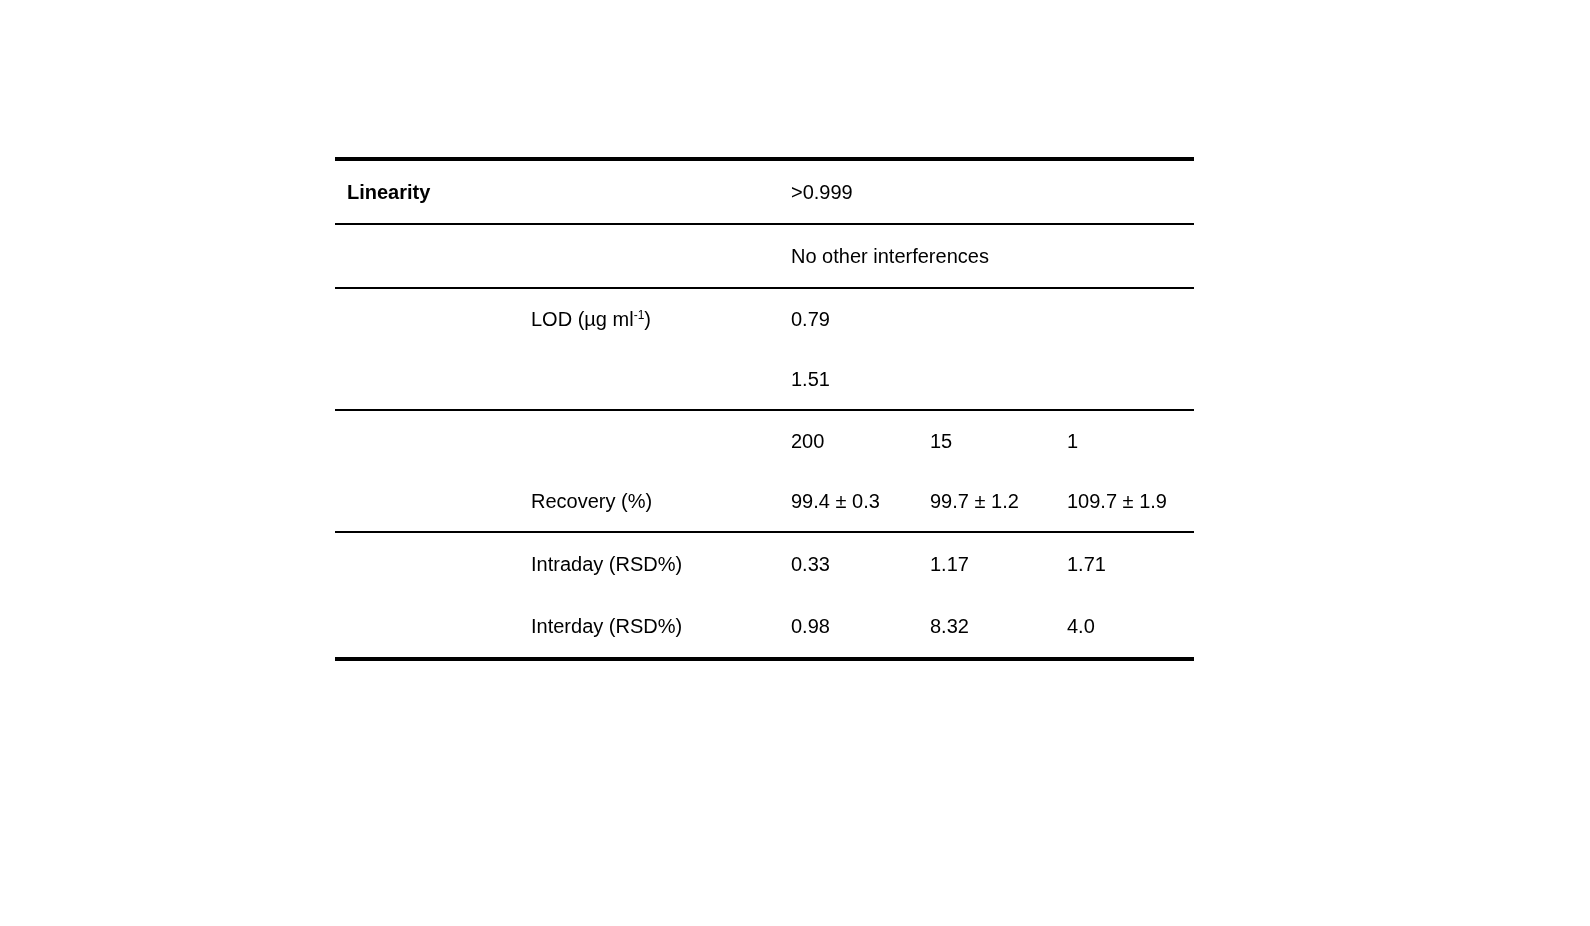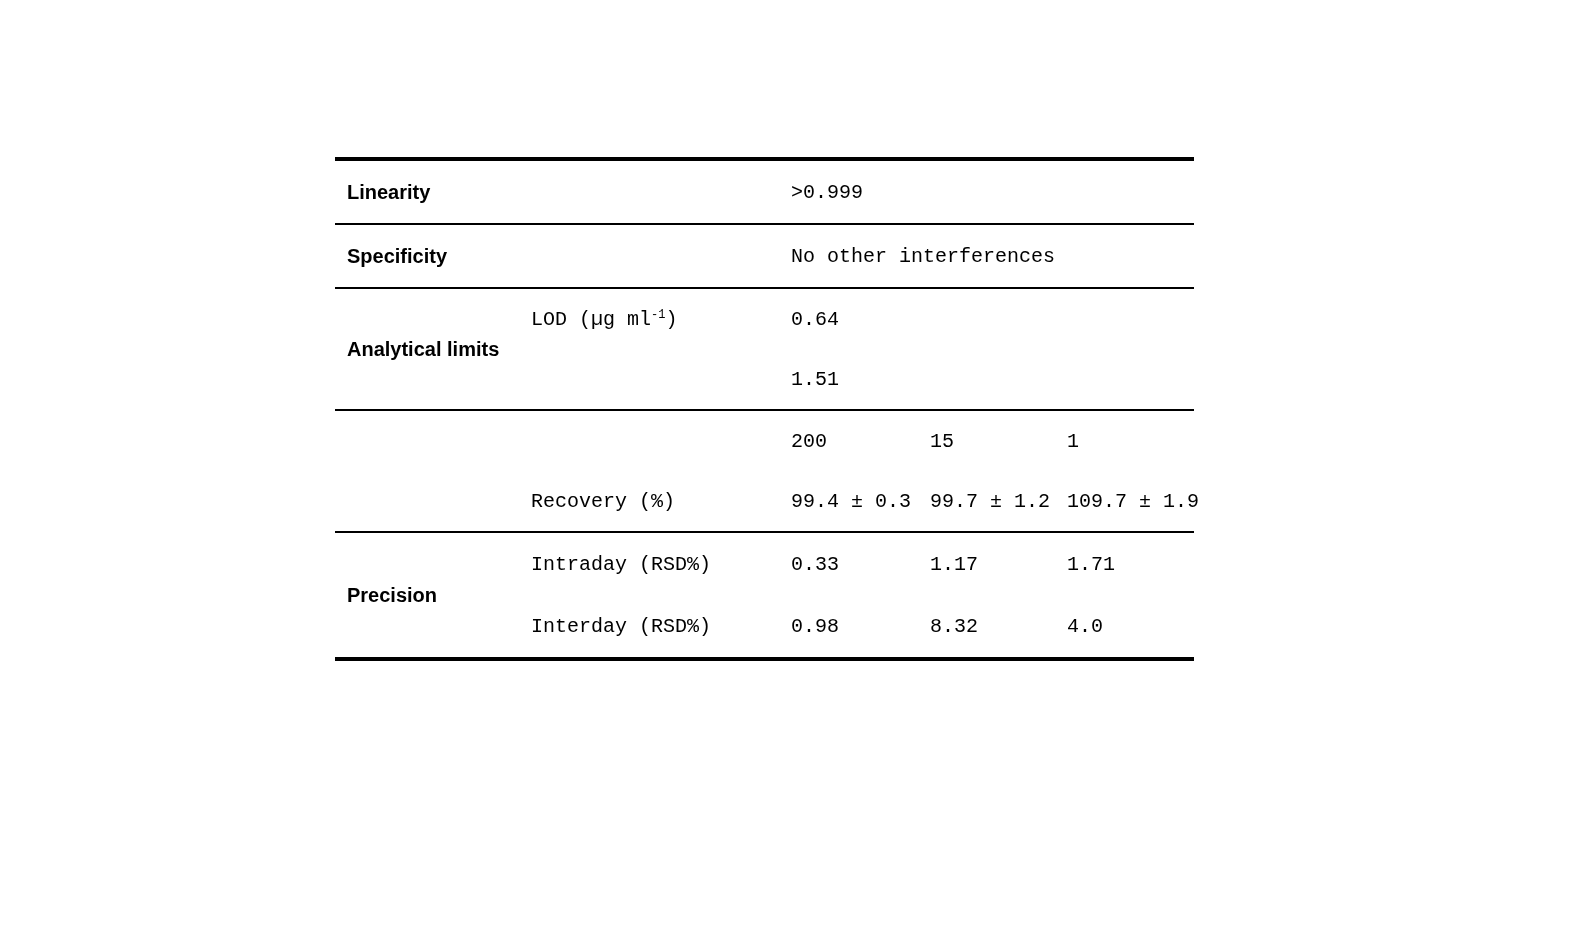--- a/index.html
+++ b/index.html
@@ -40,21 +40,21 @@
     justify-content: center;
     gap: 16px;
     align-self: stretch;
   }
   .section.double .cat { grid-row: 1 / span 2; }
 
   .param { grid-column: 2; }
   .val1  { grid-column: 3; }
   .val2  { grid-column: 4; }
   .val3  { grid-column: 5; }
-  .cell { white-space: nowrap; font-family: Liberation Mono, monospace; }
+  .cell { white-space: nowrap; }
   .cell.ind { padding-left: 7px; }
 
   sup {
     font-size: 12px;
     vertical-align: baseline;
     position: relative;
     top: -0.55em;
   }
 </style>
 </head>
@@ -66,57 +66,48 @@
     <div class="cat">
       <div>Linearity</div>
     </div>
     <div class="cell param"></div>
     <div class="cell val1">&gt;0.999</div>
     <div class="cell val2"></div>
     <div class="cell val3"></div>
   </div>
 
   <div class="section single">
-    <div class="cat">
-      <div>Specificity</div>
-    </div>
     <div class="cell param"></div>
     <div class="cell val1">No other interferences</div>
     <div class="cell val2"></div>
     <div class="cell val3"></div>
   </div>
 
   <div class="section double">
-    <div class="cat">
-      <div>Analytical limits</div>
-    </div>
     <div class="cell param"><span>LOD (µg ml</span><sup>-1</sup><span>)</span></div>
-    <div class="cell val1">0.64</div>
+    <div class="cell val1">0.79</div>
     <div class="cell val2"></div>
     <div class="cell val3"></div>
     <div class="cell val1">1.51</div>
     <div class="cell val2"></div>
     <div class="cell val3"></div>
   </div>
 
 
   <div class="section double">
     <div class="cell val1">200</div>
     <div class="cell val2">15</div>
     <div class="cell val3">1</div>
     <div class="cell param"><span>Recovery (%)</span></div>
     <div class="cell val1">99.4 ± 0.3</div>
     <div class="cell val2">99.7 ± 1.2</div>
     <div class="cell val3">109.7 ± 1.9</div>
   </div>
 
   <div class="section double tall">
-    <div class="cat">
-      <div>Precision</div>
-    </div>
     <div class="cell param"><span>Intraday (RSD%)</span></div>
     <div class="cell val1">0.33</div>
     <div class="cell val2">1.17</div>
     <div class="cell val3">1.71</div>
     <div class="cell param"><span>Interday (RSD%)</span></div>
     <div class="cell val1">0.98</div>
     <div class="cell val2">8.32</div>
     <div class="cell val3">4.0</div>
   </div>
 

